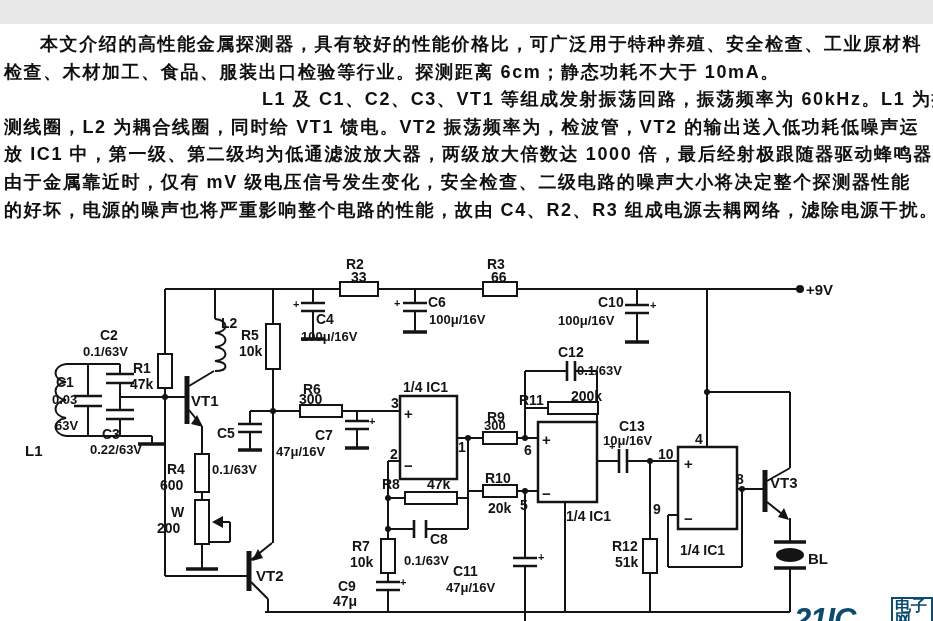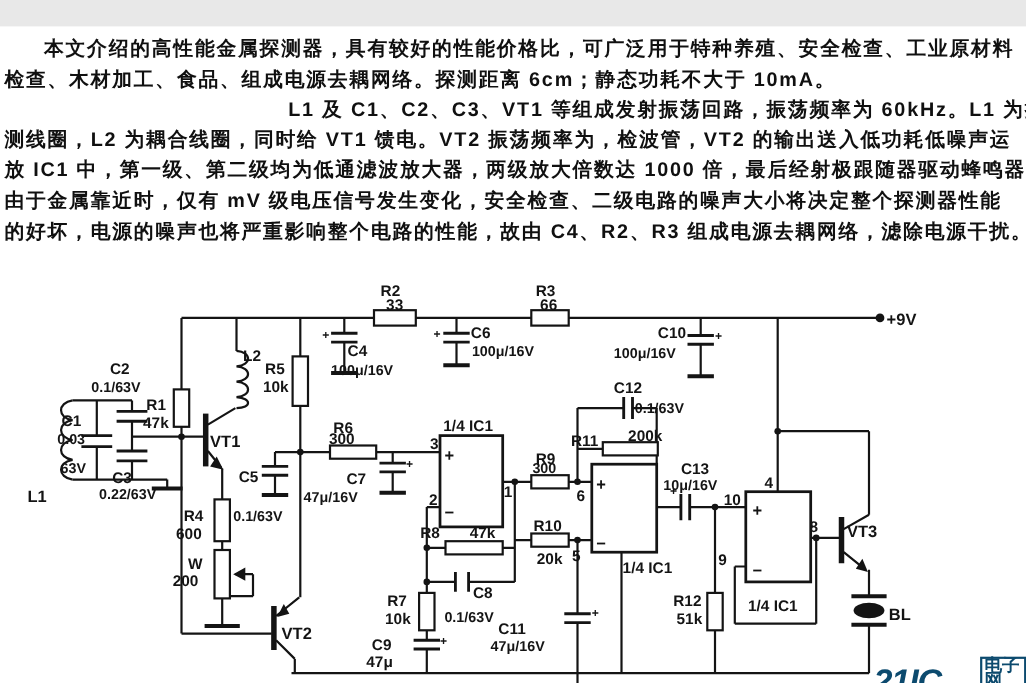--- a/index.html
+++ b/index.html
@@ -25,21 +25,21 @@
   .wm-domain{position:absolute;left:92px;top:19px;font-size:25px;font-weight:bold;
         font-style:italic;font-family:"Liberation Serif",serif;line-height:22px;}
 </style>
 </head>
 <body>
 
 <div class="page">
 
   <div>
     <div class="article-line" style="left:40px;top:8px">本文介绍的高性能金属探测器，具有较好的性能价格比，可广泛用于特种养殖、安全检查、工业原材料</div>
-    <div class="article-line" style="left:4px;top:36px">检查、木材加工、食品、组成电源去耦网络。探测距离 6cm；静态功耗不大于 10mA。</div>
+    <div class="article-line" style="left:4px;top:36px">检查、木材加工、食品、服装出口检验等行业。探测距离 6cm；静态功耗不大于 10mA。</div>
     <div class="article-line" style="left:262px;top:63px">L1 及 C1、C2、C3、VT1 等组成发射振荡回路，振荡频率为 60kHz。L1 为探</div>
     <div class="article-line" style="left:4px;top:91px">测线圈，L2 为耦合线圈，同时给 VT1 馈电。VT2 振荡频率为，检波管，VT2 的输出送入低功耗低噪声运</div>
     <div class="article-line" style="left:4px;top:118px">放 IC1 中，第一级、第二级均为低通滤波放大器，两级放大倍数达 1000 倍，最后经射极跟随器驱动蜂鸣器。</div>
     <div class="article-line" style="left:4px;top:146px">由于金属靠近时，仅有 mV 级电压信号发生变化，安全检查、二级电路的噪声大小将决定整个探测器性能</div>
     <div class="article-line" style="left:4px;top:174px">的好坏，电源的噪声也将严重影响整个电路的性能，故由 C4、R2、R3 组成电源去耦网络，滤除电源干扰。</div>
   </div>
 
   <svg class="schematic-svg" width="933" height="621" viewBox="0 0 933 621">
 
     <g>

